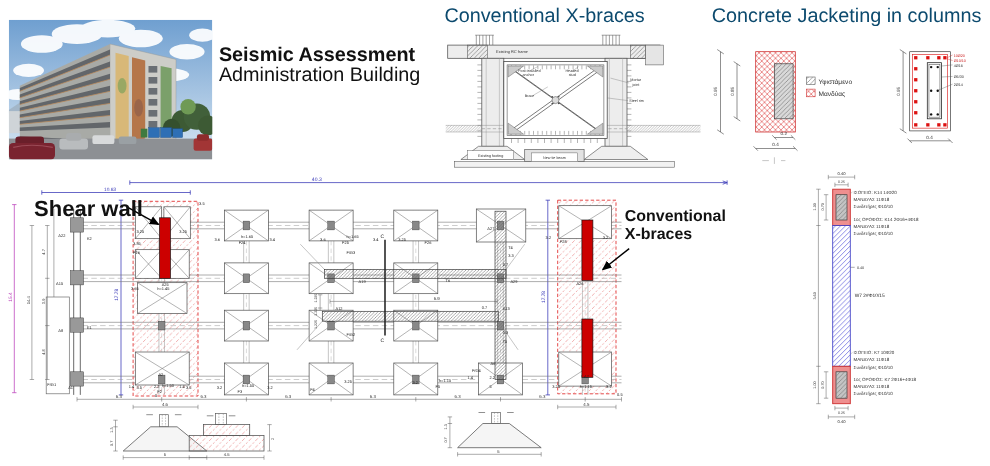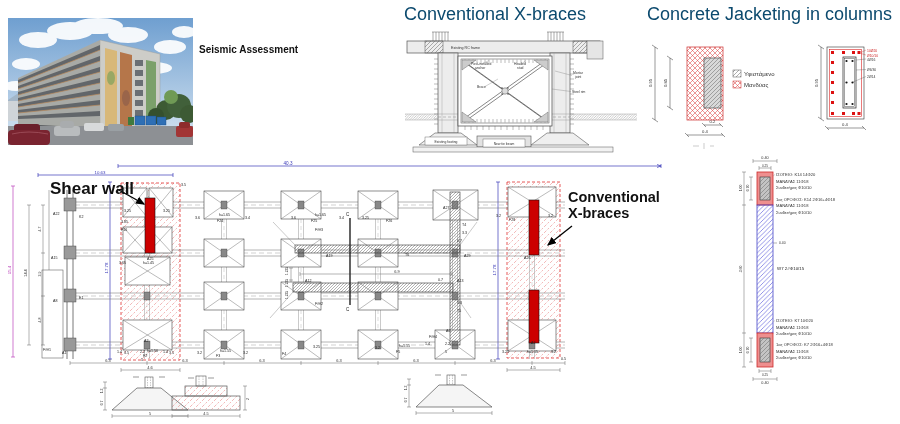--- a/index.html
+++ b/index.html
@@ -1,22 +1,22 @@
 <!DOCTYPE html>
 <html><head>
 <meta charset="utf-8">
 <style>
   * { margin:0; padding:0; box-sizing:border-box; }
   html,body { width:900px; height:424px; }
   body { position:relative; background:#fff; font-family:"Liberation Sans", sans-serif; overflow:hidden; color:#111; }
   .abs { position:absolute; }
   .fig-heading { font-size:18px; color:#0c4a6e; white-space:nowrap; }
-  .title-block { font-size:10px; line-height:19px; width:200px; }
+  .title-block { font-size:18px; line-height:19px; width:200px; }
   .callout { font-weight:bold; }
-  #callout-shear { font-size:17px;margin-left:19px; }
+  #callout-shear { font-size:20px; }
   #callout-xbr { font-size:14.5px; line-height:16px; }
   svg text { font-family:"Liberation Sans", sans-serif; }
 </style>
 </head>
 <body>
 
 <svg width="0" height="0" style="position:absolute" aria-hidden="true">
   <defs>
     <linearGradient id="sky" x1="0" y1="0" x2="0" y2="1">
       <stop offset="0" stop-color="#6f9fd0"></stop>
@@ -116,20 +116,21 @@
     <rect x="168" y="108" width="17" height="11" rx="2" fill="#a23535"></rect>
       <rect x="171" y="104" width="11" height="6" rx="2" fill="#8e2c2c"></rect>
     <rect x="6" y="106" width="26" height="9" rx="3" fill="#6a1f2a"></rect>
     <rect x="0" y="112" width="42" height="15" rx="4" fill="#7a2430"></rect>
     <path d="M4,116 Q20,112 40,116" stroke="#9b4a56" stroke-width="1" fill="none"></path>
   </g>
 </svg>
 
 <div class="abs title-block" style="left:199px;top:40px">
   <div><b>Seismic Assessment</b></div>
+  <div>Administration Building</div>
 </div>
 
 <div class="abs fig-heading" style="left:404px;top:4px">Conventional X-braces</div>
 <svg class="abs" style="left:405px;top:27px" width="232" height="131" viewBox="0 0 232 131">
   <g stroke="#555" stroke-width="0.5">
     <path d="M28,5 V14 M31,5 V14 M34,5 V14 M37,5 V14 M40,5 V14 M43,5 V14 M27,5 H44"></path>
     <path d="M143,5 V14 M146,5 V14 M149,5 V14 M152,5 V14 M155,5 V14 M158,5 V14 M142,5 H159"></path>
   </g>
   <rect x="2" y="14" width="193" height="12" fill="#ededed" stroke="#555" stroke-width="0.7"></rect>
   <rect x="20" y="14" width="18" height="12" fill="url(#pat-graydiag)" stroke="#555" stroke-width="0.5"></rect>

